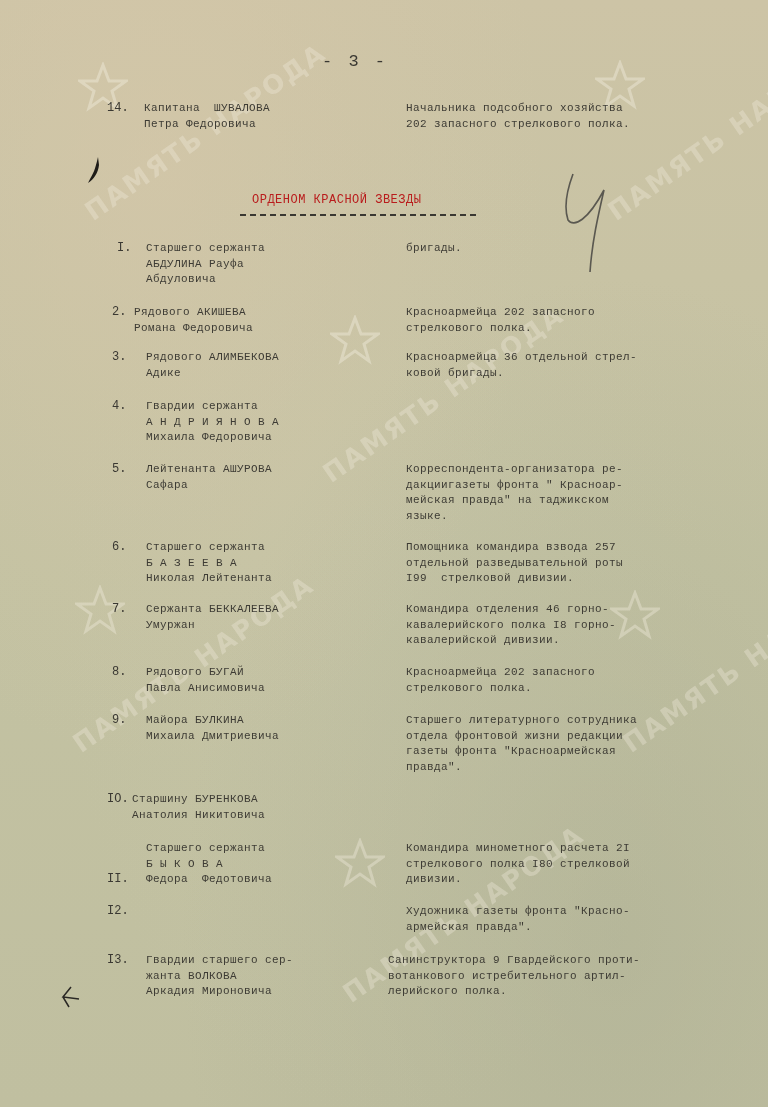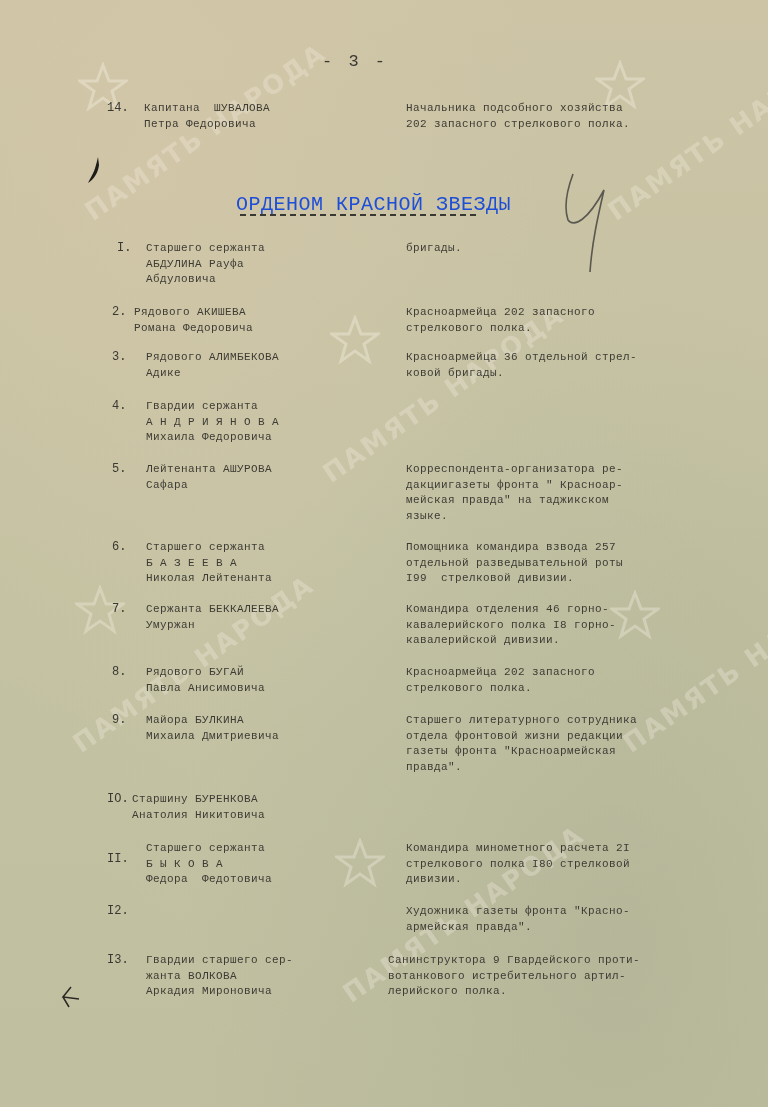--- a/index.html
+++ b/index.html
@@ -24,21 +24,21 @@
   .star { position: absolute; pointer-events: none; }
   .pagenum {
     position: absolute; top: 52px; left: 322px; font-size: 17px; letter-spacing: 3px; color: #3a3832;
   }
   .t {
     position: absolute; font-size: 11px; line-height: 15.5px; white-space: pre; color: #3d3b34;
     letter-spacing: 0.4px;
   }
   .num { position: absolute; font-size: 12px; color: #3a3832; }
   .heading {
-    position: absolute; top: 193px; left: 236px; font-size: 20px; letter-spacing: 0.5px; color: #1d4ed8;
+    position: absolute; top: 193px; left: 252px; font-size: 12px; letter-spacing: 0.5px; color: #b91c1c;
   }
   .heading-rule {
     position: absolute; top: 214px; left: 240px; width: 236px; height: 0;
     border-top: 2px dashed #3a3832;
   }
   .pencil { position: absolute; top: 168px; left: 560px; }
   .mark { position: absolute; }
 </style>
 </head>
 <body>
@@ -126,21 +126,21 @@
   <div class="t" style="left:146px;top:665px"><div>Рядового БУГАЙ</div><div>Павла Анисимовича</div></div>
   <div class="t" style="left:406px;top:665px"><div>Красноармейца 202 запасного</div><div>стрелкового полка.</div></div>
 
   <div class="num" style="left:112px;top:713px">9.</div>
   <div class="t" style="left:146px;top:713px"><div>Майора БУЛКИНА</div><div>Михаила Дмитриевича</div></div>
   <div class="t" style="left:406px;top:713px"><div>Старшего литературного сотрудника</div><div>отдела фронтовой жизни редакции</div><div>газеты фронта "Красноармейская</div><div>правда".</div></div>
 
   <div class="num" style="left:107px;top:792px">IO.</div>
   <div class="t" style="left:132px;top:792px"><div>Старшину БУРЕНКОВА</div><div>Анатолия Никитовича</div></div>
 
-  <div class="num" style="left:107px;top:852px">II.</div>
+  <div class="num" style="left:107px;top:872px">II.</div>
   <div class="t" style="left:146px;top:841px"><div>Старшего сержанта</div><div>Б Ы К О В А</div><div>Федора  Федотовича</div></div>
   <div class="t" style="left:406px;top:841px"><div>Командира минометного расчета 2I</div><div>стрелкового полка I80 стрелковой</div><div>дивизии.</div></div>
 
   <div class="num" style="left:107px;top:904px">I2.</div>
   <div class="t" style="left:406px;top:904px"><div>Художника газеты фронта "Красно-</div><div>армейская правда".</div></div>
 
   <div class="num" style="left:107px;top:953px">I3.</div>
   <div class="t" style="left:146px;top:953px"><div>Гвардии старшего сер-</div><div>жанта ВОЛКОВА</div><div>Аркадия Мироновича</div></div>
   <div class="t" style="left:388px;top:953px"><div>Санинструктора 9 Гвардейского проти-</div><div>вотанкового истребительного артил-</div><div>лерийского полка.</div></div>
 

